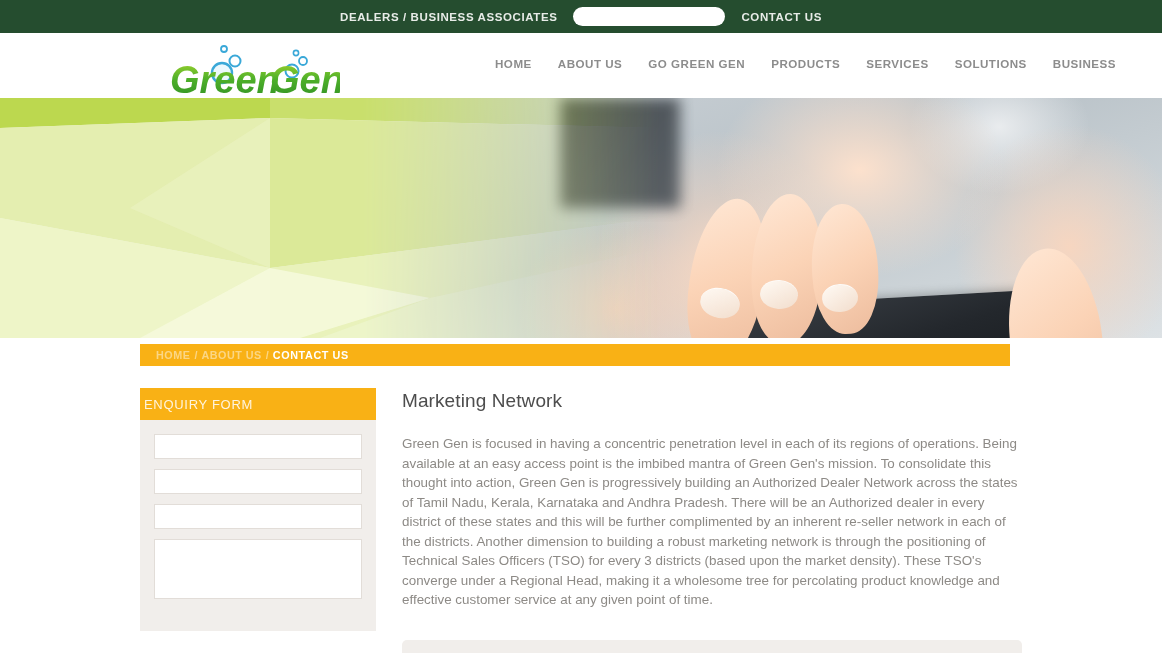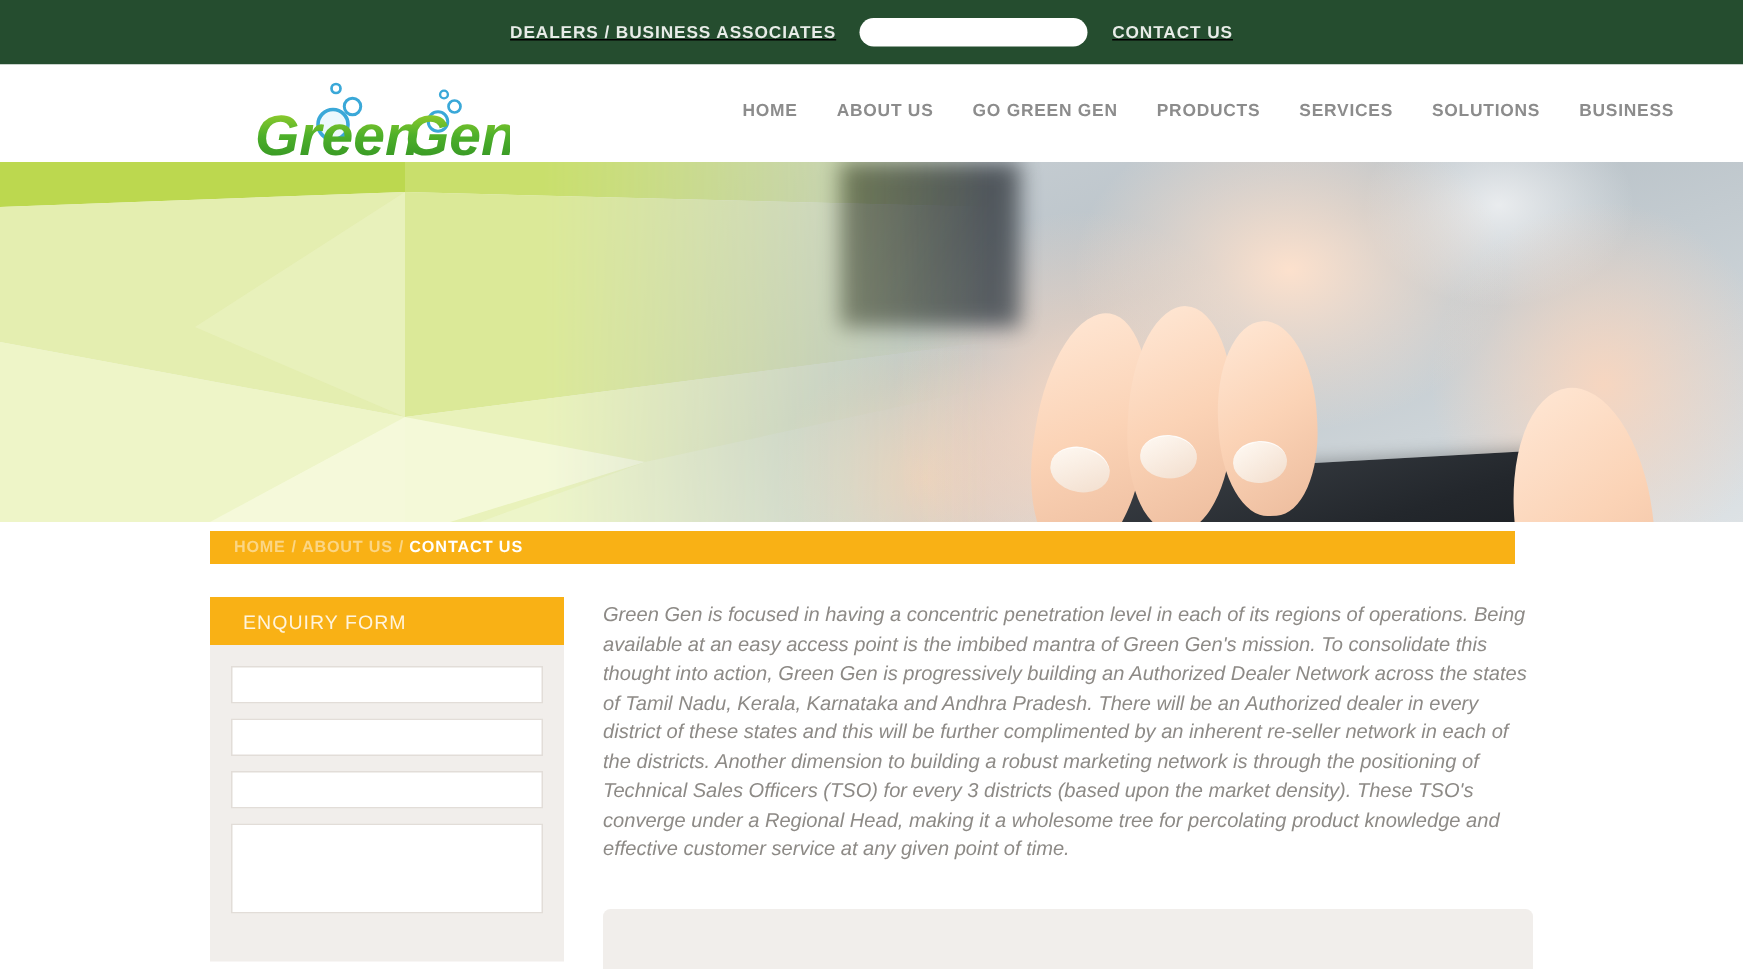--- a/index.html
+++ b/index.html
@@ -6,26 +6,25 @@
   html, body {
     margin: 0; padding: 0;
     width: 1162px; height: 653px;
     overflow: hidden;
     background: #ffffff;
     font-family: "Liberation Sans", sans-serif;
   }
 
   
   .topbar {
-    height: 43px;
+    height: 33px;
     background: #254d2f;
     display: flex;
     justify-content: center;
     gap: 0;
-    text-decoration: underline;
   }
   .topbar-inner {
     display: flex;
     align-items: center;
     gap: 16px;
   }
   .topbar-link {
     color: #e8ece8;
     font-size: 11.5px;
     letter-spacing: 0.6px;
@@ -200,21 +199,21 @@
   
   .form-col {
     width: 236px;
     flex: 0 0 236px;
   }
   .form-head {
     height: 32px;
     background: #f9b115;
     display: flex;
     align-items: center;
-    padding-left: 22px;
+    padding-left: 4px;
   }
   .form-head-title {
     color: #fff4dd;
     font-size: 13px;
     letter-spacing: 0.7px;
     font-weight: 500;
     font-family: "Liberation Sans", sans-serif;
   }
   .form-body {
     background: #f1eeeb;
@@ -267,21 +266,20 @@
     margin: 0 0 22px 0;
     letter-spacing: 0.1px;
     font-family: "Liberation Sans", sans-serif;
   }
   .article-body {
     color: #8d8a86;
     font-size: 13.4px;
     line-height: 19.5px;
     margin: 0;
     font-family: "Liberation Sans", sans-serif;
-    font-style: italic;
   }
   .panel-below {
     margin-top: 30px;
     height: 40px;
     background: #f1eeeb;
     border-radius: 5px 5px 0 0;
   }
 </style>
 </head>
 <body>
@@ -391,16 +389,17 @@
 
       <input class="field-input" type="text" value="" placeholder="" style="">
 
       <input class="field-input" type="text" value="" placeholder="" style="">
 
       <textarea class="field-textarea" placeholder="" style=""></textarea>
     </form>
   </aside>
 
   <main class="article-col">
+    <h1 class="article-title">Marketing Network</h1>
     <p class="article-body">Green Gen is focused in having a concentric penetration level in each of its regions of operations. Being available at an easy access point is the imbibed mantra of Green Gen's mission. To consolidate this thought into action, Green Gen is progressively building an Authorized Dealer Network across the states of Tamil Nadu, Kerala, Karnataka and Andhra Pradesh. There will be an Authorized dealer in every district of these states and this will be further complimented by an inherent re-seller network in each of the districts. Another dimension to building a robust marketing network is through the positioning of Technical Sales Officers (TSO) for every 3 districts (based upon the market density). These TSO's converge under a Regional Head, making it a wholesome tree for percolating product knowledge and effective customer service at any given point of time.</p>
     <div class="panel-below"></div>
   </main>
 </div>
 
 </body></html>

